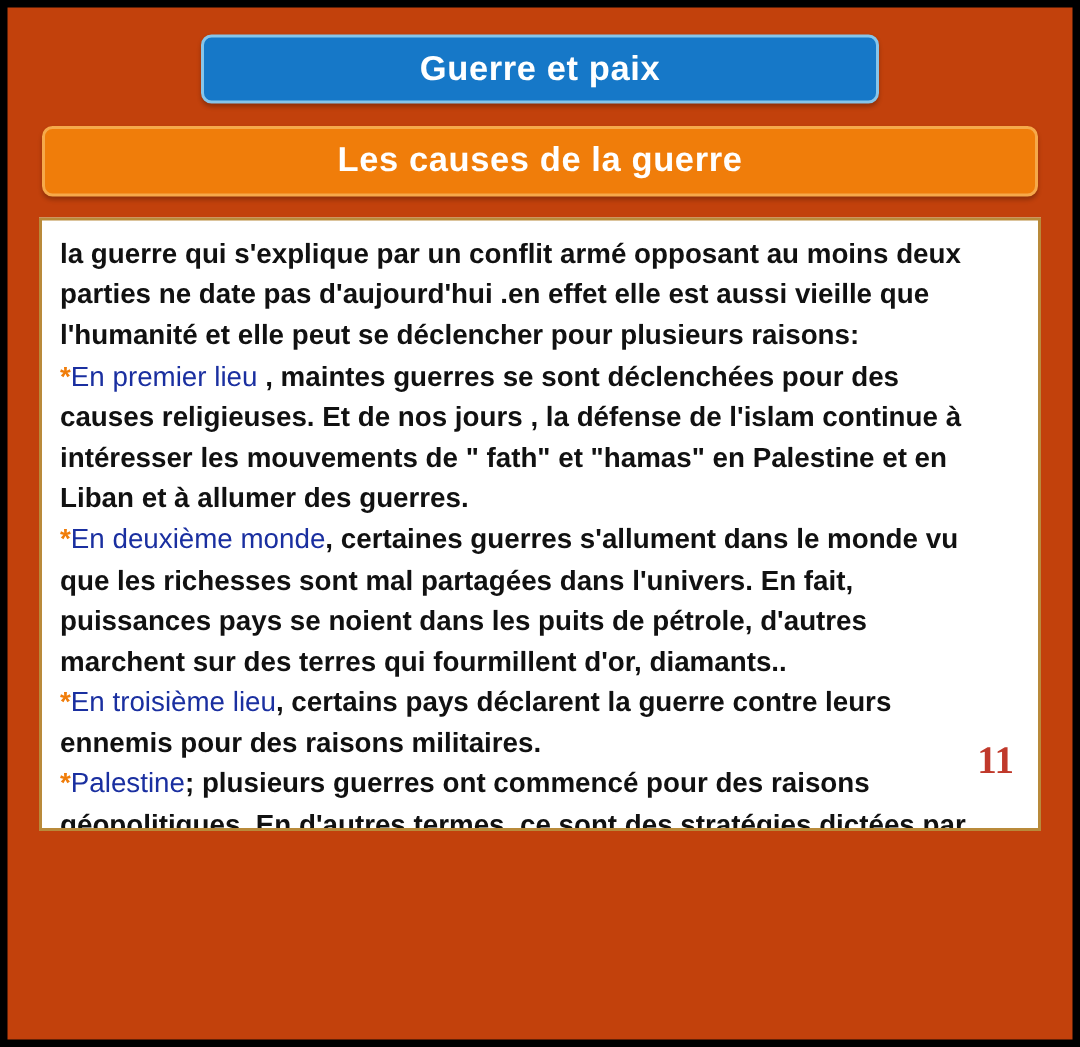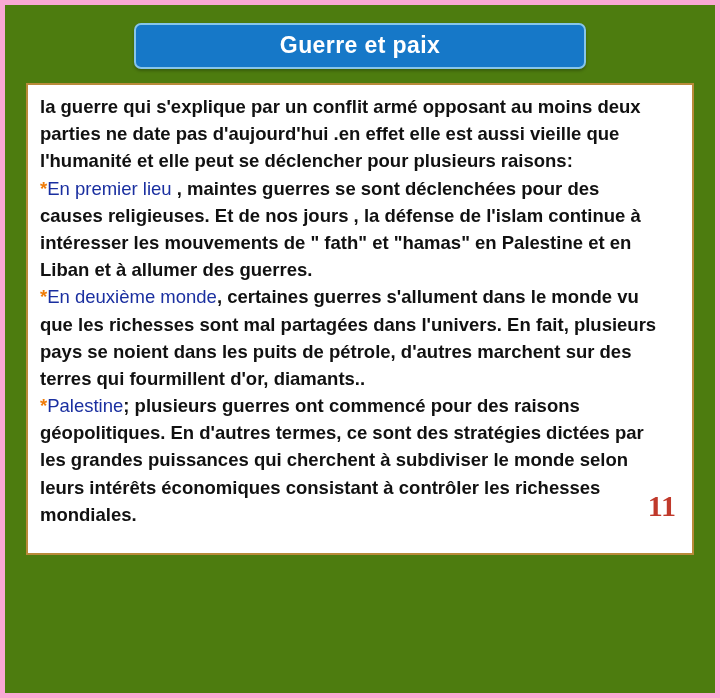--- a/index.html
+++ b/index.html
@@ -11,22 +11,22 @@
     height: 698px;
     background: #ffffff;
     font-family: "Liberation Sans", sans-serif;
     overflow: hidden;
   }
   .page {
     position: relative;
     width: 720px;
     height: 698px;
     box-sizing: border-box;
-    border: 5px solid #f9a8d4;
-    background: #4d7c0f;
+    border: 5px solid #000000;
+    background: #c2410c;
     padding: 10px 12px 0 12px;
   }
   .title-banner {
     width: 448px;
     margin: 8px auto 0 auto;
     background: #1678c8;
     border: 2px solid #86c5ea;
     border-radius: 7px;
     text-align: center;
     color: #ffffff;
@@ -47,21 +47,21 @@
     font-size: 23px;
     font-weight: bold;
     letter-spacing: 0.4px;
     padding: 7px 0 9px 0;
     box-shadow: 0 2px 3px rgba(0,0,0,0.25);
   }
   .body-box {
     position: relative;
     margin: 14px auto 0 auto;
     width: 668px;
-    height: 472px;
+    height: 409px;
     box-sizing: border-box;
     border: 2px solid #b98a3a;
     background: #ffffff;
     padding: 8px 26px 0 12px;
     overflow: hidden;
   }
   .para {
     font-size: 18.5px;
     line-height: 1.47;
     color: #111111;
@@ -75,49 +75,55 @@
   }
   .marker {
     color: #1a2fa0;
     font-weight: normal;
   }
   .page-number {
     position: absolute;
     right: 16px;
     bottom: 30px;
     color: #c0392b;
-    font-size: 30px;
+    font-size: 26px;
     font-weight: bold;
     font-family: "Liberation Serif", serif;
   }
 </style>
 </head>
 <body>
 
 <div class="page">
 
   <div class="title-banner">
     <span>Guerre et paix</span>
   </div>
 
+  <div class="subtitle-banner">
+    <span>Les causes de la guerre</span>
+  </div>
 
   <div class="body-box">
 
     <p class="para">
       <span>la guerre qui s'explique par un conflit armé opposant au moins deux parties ne date pas d'aujourd'hui .en effet elle est aussi vieille que l'humanité et elle peut se déclencher pour plusieurs raisons:</span>
     </p>
 
     <p class="para">
       <span class="lead">*</span><span class="marker">En premier lieu </span><span>, maintes guerres se sont déclenchées pour des causes religieuses. Et de nos jours , la défense de l'islam continue à intéresser les mouvements de " fath" et "hamas" en Palestine et en Liban et à allumer des guerres.</span>
     </p>
 
     <p class="para">
-      <span class="lead">*</span><span class="marker">En deuxième monde</span><span>, certaines guerres s'allument dans le monde vu que les richesses sont mal partagées dans l'univers. En fait, plusieurs pays se noient dans les puits de pétrole, d'autres marchent sur des terres qui fourmillent d'or, diamants..</span>
+      <span class="lead">*</span><span class="marker">En deuxième monde</span><span>, certaines guerres s'allument dans le monde vu que les richesses sont mal partagées dans l'univers. En fait, puissances pays se noient dans les puits de pétrole, d'autres marchent sur des terres qui fourmillent d'or, diamants..</span>
     </p>
 
+    <p class="para">
+      <span class="lead">*</span><span class="marker">En troisième lieu</span><span>, certains pays déclarent la guerre contre leurs ennemis pour des raisons militaires.</span>
+    </p>
 
     <p class="para">
       <span class="lead">*</span><span class="marker">Palestine</span><span>; plusieurs guerres ont commencé pour des raisons géopolitiques. En d'autres termes, ce sont des stratégies dictées par les grandes puissances qui cherchent à subdiviser le monde selon leurs intérêts économiques consistant à contrôler les richesses mondiales.</span>
     </p>
 
     <div class="page-number">11</div>
   </div>
 </div>
 
 </body></html>

